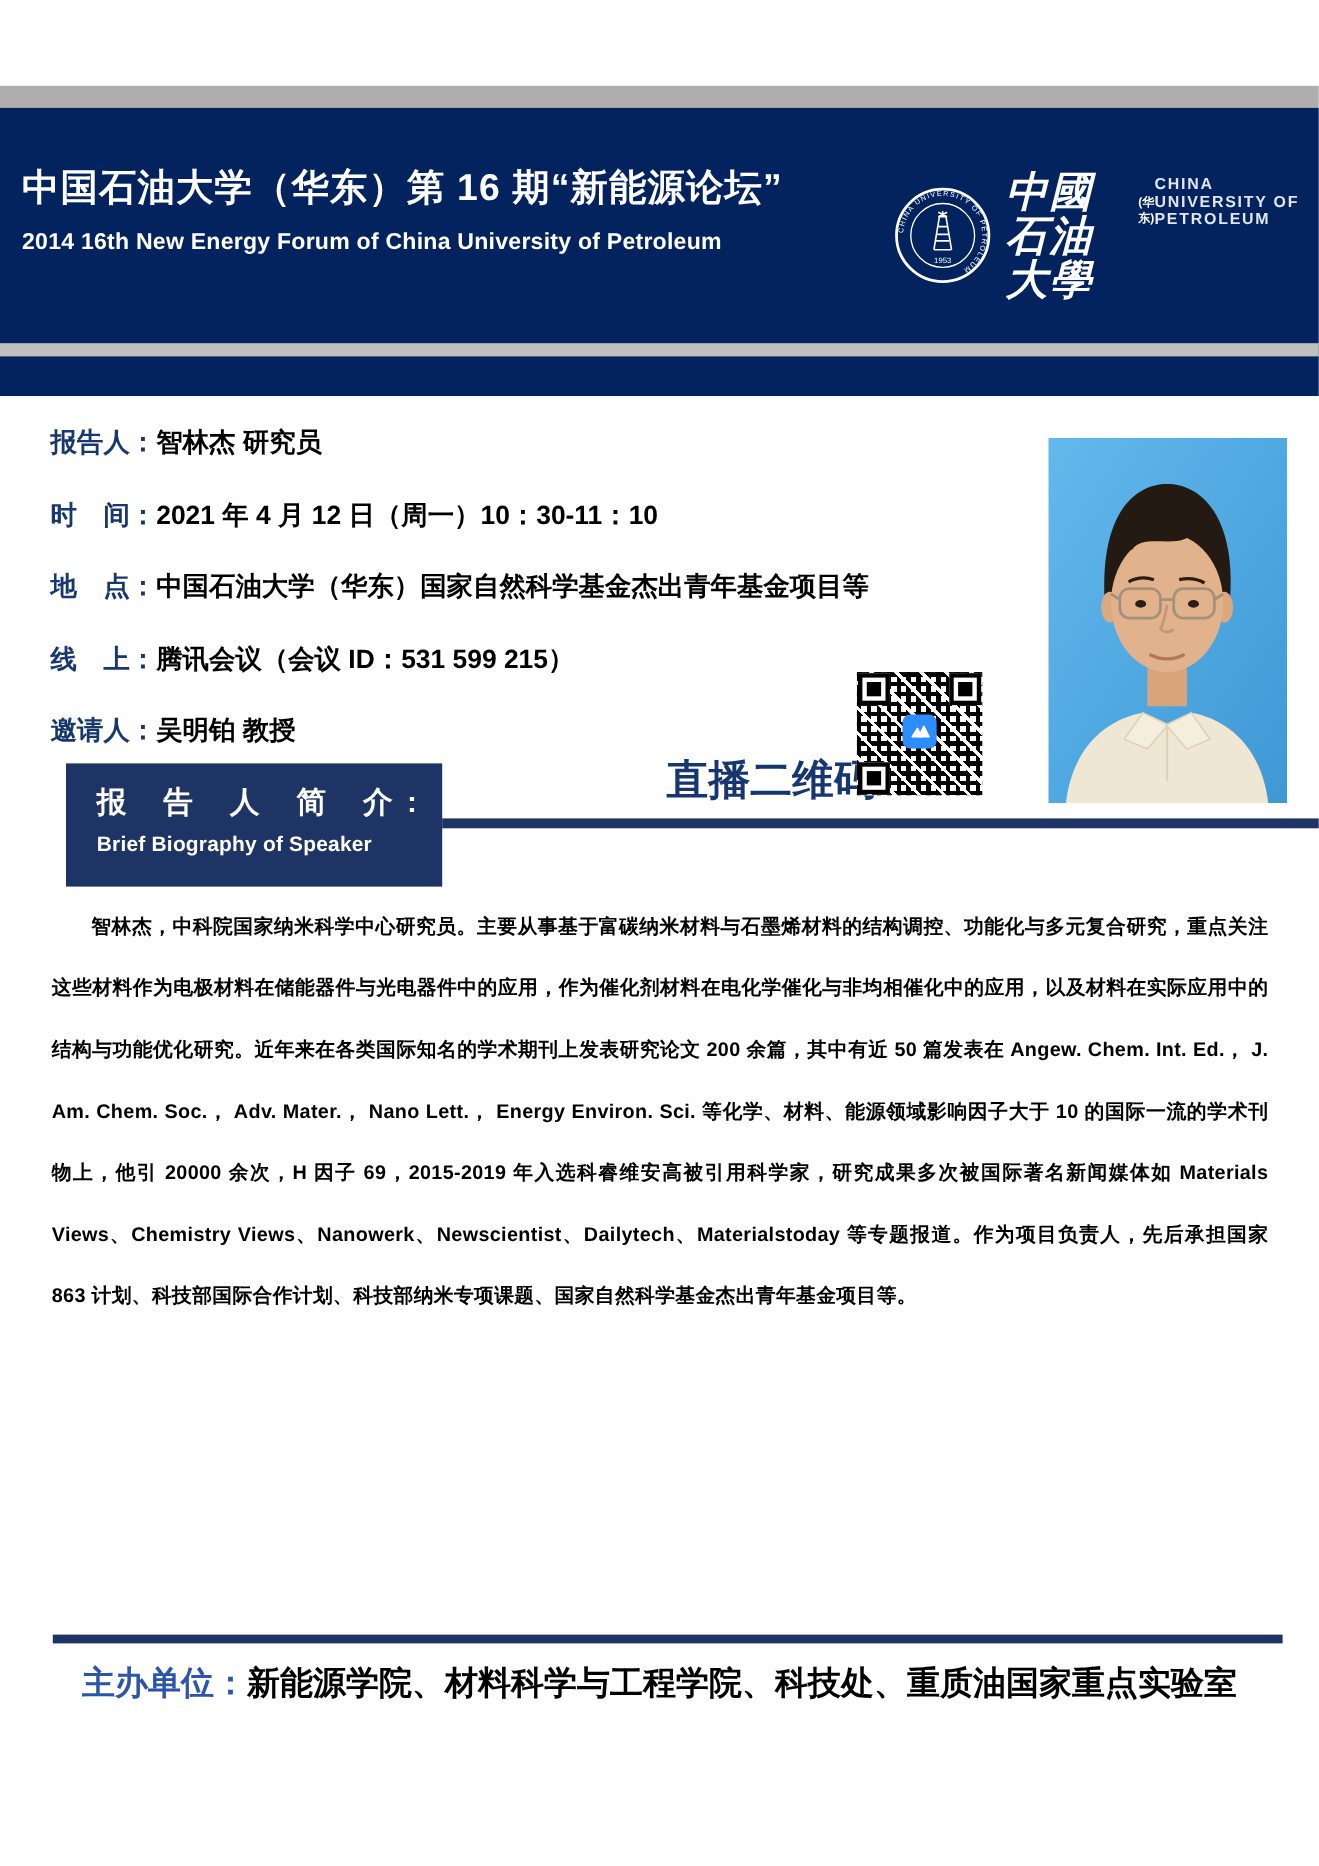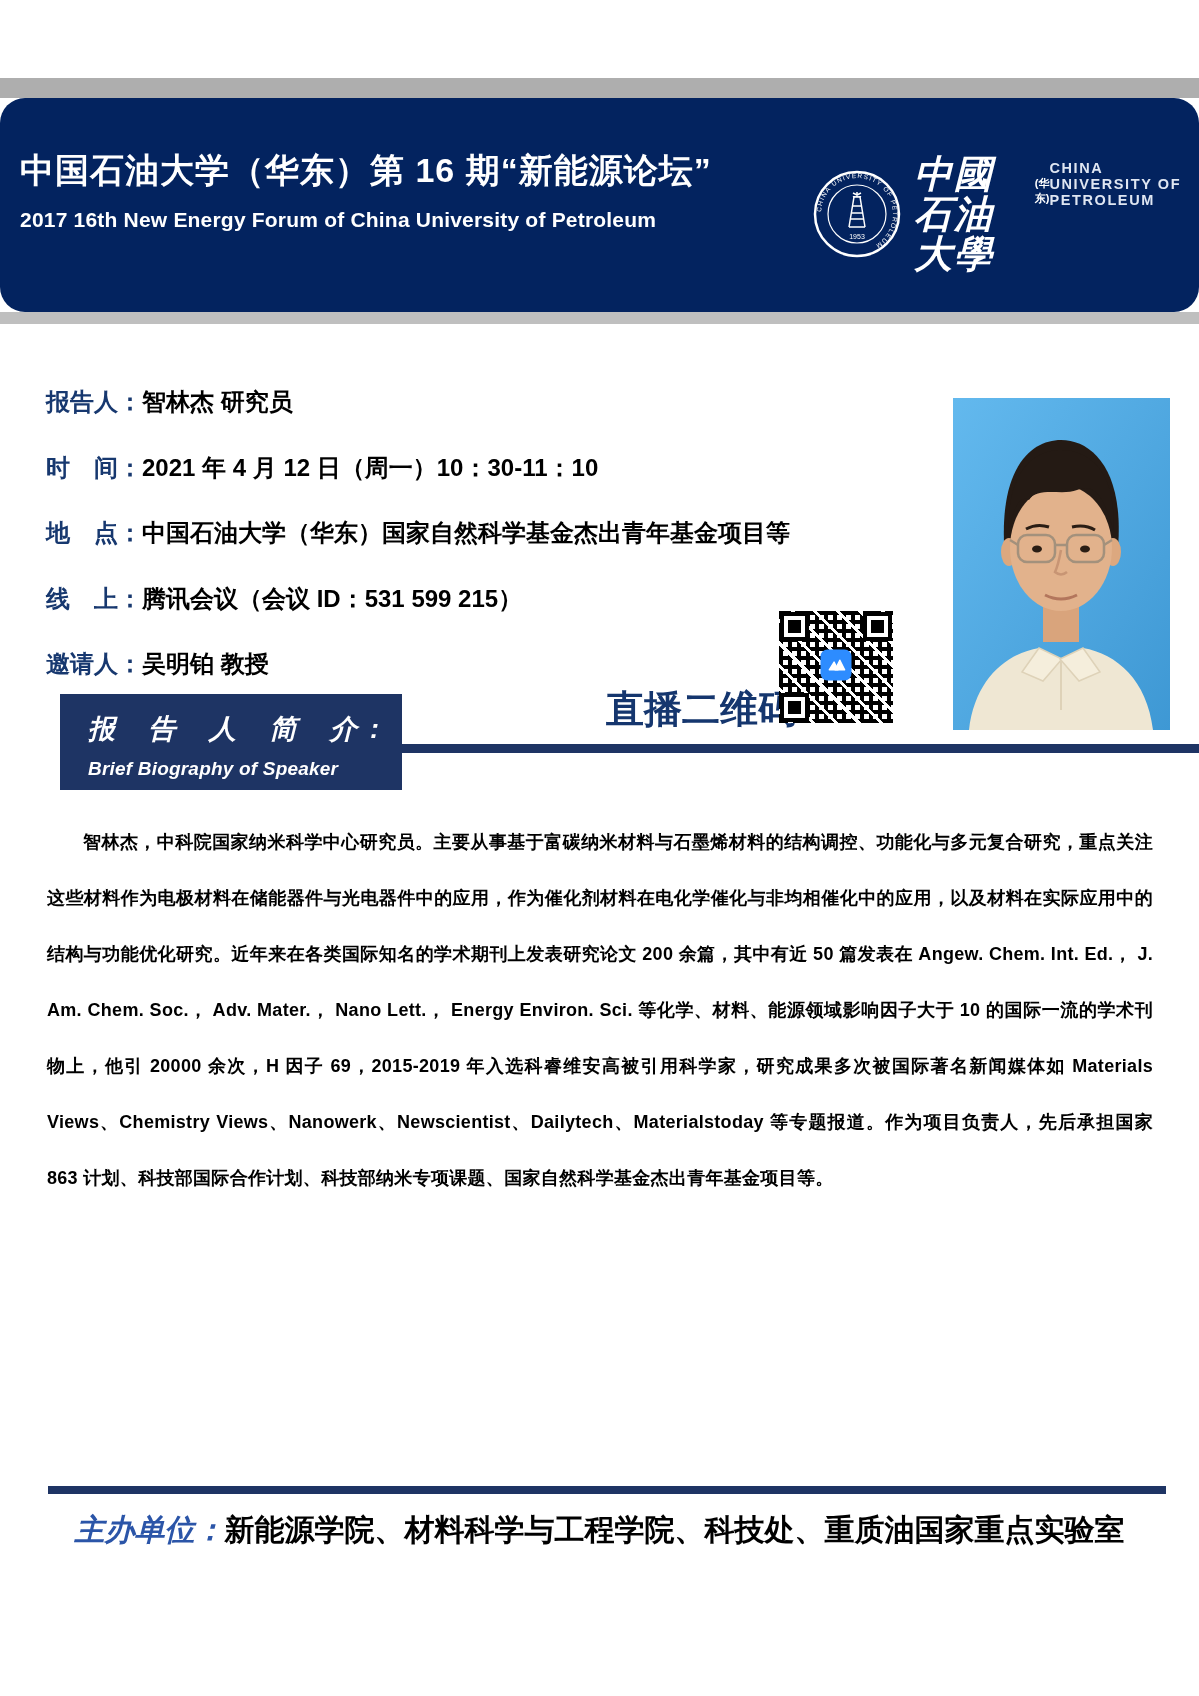--- a/index.html
+++ b/index.html
@@ -2,21 +2,21 @@
 <html><head>
 <meta charset="utf-8">
 <style>
   html,body{margin:0;padding:0;background:#ffffff;}
   .page{
     position:relative;width:1199px;height:1696px;background:#fff;overflow:hidden;
     font-family:"Liberation Sans","DejaVu Sans",sans-serif;
   }
   
   .bar-gray-top{position:absolute;left:0;top:78px;width:100%;height:20px;background:#aeaeae;}
-  .header{position:absolute;left:0;top:98px;width:100%;height:214px;background:#03235f;color:#fff;border-radius:25px;}
+  .header{position:absolute;left:0;top:98px;width:100%;height:262px;background:#03235f;color:#fff;}
   .header-title{position:absolute;left:20px;top:50px;font-size:34px;font-weight:bold;letter-spacing:1px;white-space:nowrap;}
   .header-sub{position:absolute;left:20px;top:110px;font-size:21px;font-weight:bold;letter-spacing:.2px;white-space:nowrap;}
   .logo{position:absolute;left:812px;top:56px;display:flex;align-items:center;gap:12px;}
   .seal{width:90px;height:90px;flex:0 0 auto;}
   .logo-names{display:flex;flex-direction:row;}
   .logo-cn-row{display:flex;align-items:baseline;gap:4px;}
   .logo-cn{font-family:"DejaVu Serif","Liberation Serif",serif;font-style:italic;font-weight:bold;font-size:38px;line-height:40px;letter-spacing:2px;}
   .logo-cn-suffix{font-size:11px;font-weight:bold;}
   .logo-en{font-size:14.5px;font-weight:bold;letter-spacing:1.6px;margin-top:6px;color:#dfe6f2;}
   .bar-gray-2{position:absolute;left:0;top:312px;width:100%;height:12px;background:#bfbfbf;}
@@ -39,42 +39,42 @@
   .finder{position:absolute;width:29px;height:29px;background:#fff;border:4px solid #000;box-sizing:border-box;}
   .finder::after{content:"";position:absolute;inset:4px;background:#000;}
   .finder.tl{left:1px;top:1px;}
   .finder.tr{right:1px;top:1px;}
   .finder.bl{left:1px;bottom:1px;}
   .qr-logo{position:absolute;left:50%;top:48%;transform:translate(-50%,-50%);
     width:31px;height:31px;background:#2d8cff;border-radius:7px;
     display:flex;align-items:center;justify-content:center;}
   .qr-label{position:absolute;left:606px;top:684px;font-size:38px;font-weight:bold;color:#15366e;white-space:nowrap;}
   
-  .bio-box{position:absolute;left:60px;top:694px;width:342px;height:96px;background:#1e3464;color:#fff;font-style:italic;}
+  .bio-box{position:absolute;left:60px;top:694px;width:342px;height:112px;background:#1e3464;color:#fff;}
   .bio-box-cn{margin:17px 0 0 28px;font-size:27px;font-weight:bold;letter-spacing:13px;white-space:nowrap;}
   .bio-box-en{margin:11px 0 0 28px;font-size:19px;font-weight:bold;letter-spacing:.2px;white-space:nowrap;}
   .bio-line{position:absolute;left:402px;top:744px;width:797px;height:9px;background:#1e3464;}
   .bio-par{position:absolute;left:47px;top:814px;width:1106px;font-size:18px;font-weight:bold;line-height:56px;
     text-align:justify;text-indent:2em;color:#000;letter-spacing:.3px;}
   
   .foot-line{position:absolute;left:48px;top:1486px;width:1118px;height:8px;background:#1e3464;}
   .organizer{position:absolute;left:0;top:1510px;width:100%;text-align:center;font-size:30px;font-weight:bold;white-space:nowrap;}
-  .organizer-label{color:#2b55a8;font-style:italic;}
+  .organizer-label{color:#2b55a8;}
   .organizer-value{color:#000;}
 </style>
 </head>
 <body>
 
 <div class="page">
 
   <div class="bar-gray-top"></div>
 
   <div class="header">
     <div class="header-title">中国石油大学（华东）第 16 期“新能源论坛”</div>
-    <div class="header-sub">2017 16th New Energy Forum of China University of Petroleum</div>
+    <div class="header-sub">2014 16th New Energy Forum of China University of Petroleum</div>
 
     <div class="logo">
       <svg class="seal" viewBox="0 0 90 90">
         <circle cx="45" cy="45" r="42" fill="none" stroke="#ffffff" stroke-width="2.5"></circle>
         <circle cx="45" cy="45" r="29" fill="none" stroke="#ffffff" stroke-width="1.2"></circle>
         <path id="sealring" d="M45,45 m-36,0 a36,36 0 1,1 72,0 a36,36 0 1,1 -72,0" fill="none"></path>
         <text font-size="6.5" fill="#ffffff" letter-spacing="1.2">
           <textPath href="#sealring" startOffset="2">CHINA UNIVERSITY OF PETROLEUM</textPath>
         </text>
         <g stroke="#ffffff" stroke-width="1.5" fill="none">

